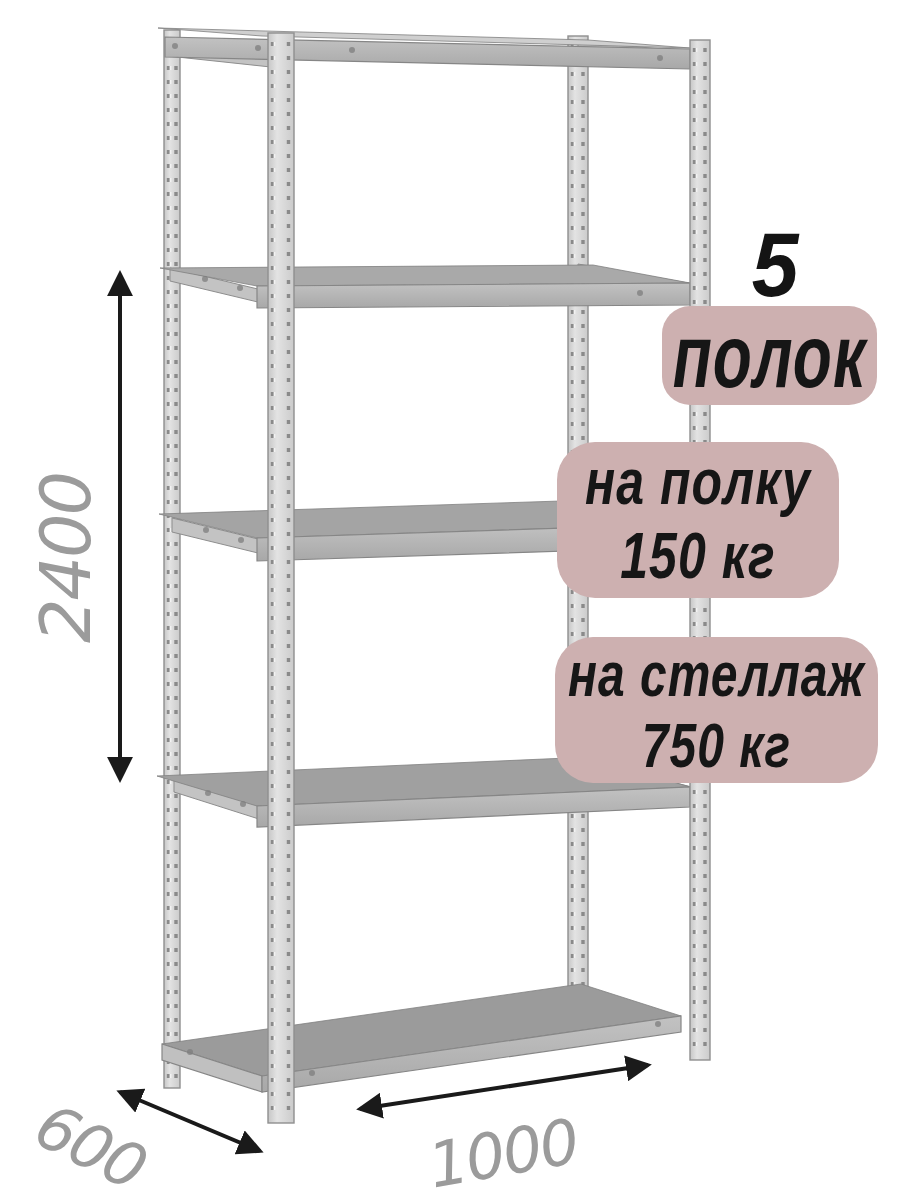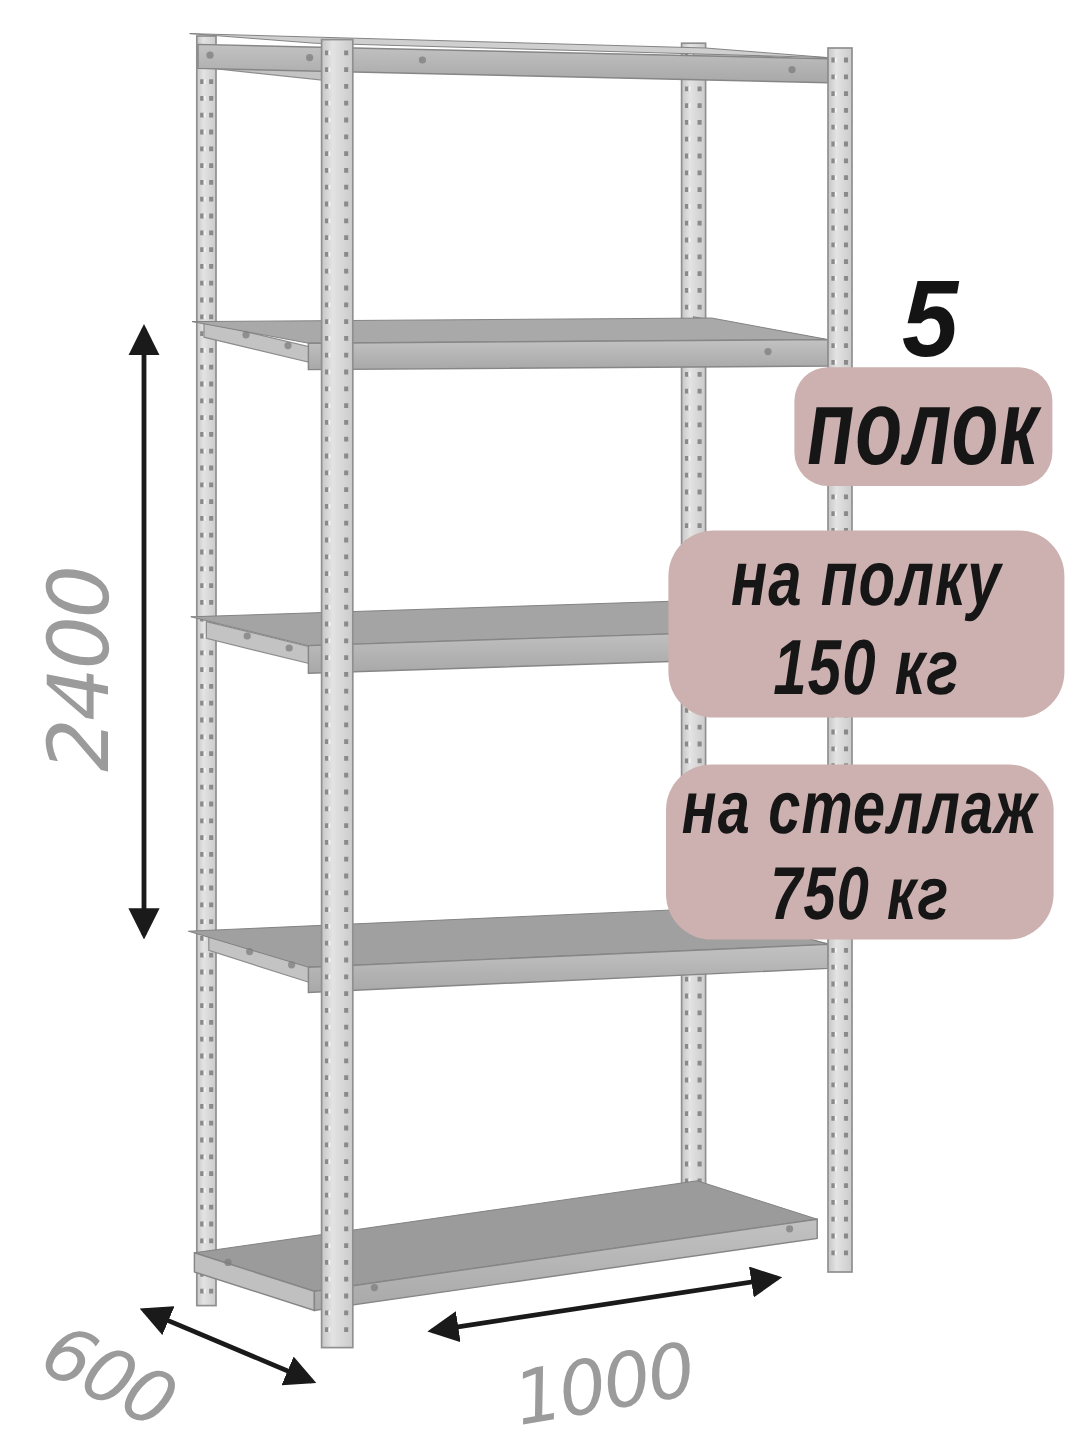--- a/index.html
+++ b/index.html
@@ -25,21 +25,21 @@
 
   
   .badge {
     position:absolute; background:#cdb0b0; border-radius:38px;
     display:flex; align-items:center; justify-content:center;
     color:#161616; font-weight:700; text-align:center;font-style:italic;
   }
   .badge .stretch { display:inline-block; transform:scaleY(1.3); letter-spacing:1px; }
   #badge-count { left:662px; top:306px; width:215px; height:99px; border-radius:28px; }
   #badge-count .stretch { transform:scaleY(1.4); font-size:64px; }
-  #badge-shelf-load { left:557px; top:442px; width:330px; height:156px; }
+  #badge-shelf-load { left:557px; top:442px; width:282px; height:156px; }
   #badge-shelf-load .stretch { font-size:50px; line-height:57px; }
   #badge-rack-load { left:555px; top:637px; width:323px; height:146px;text-align:center; }
   #badge-rack-load .stretch { font-size:48px; line-height:55px; }
 
   #count-number {
     position:absolute; left:725px; top:216px; width:100px; height:98px;
     line-height:98px; text-align:center; color:#141414;
     font-size:84px; font-weight:700; font-style:italic;
     transform:scaleY(1.08);
   }

